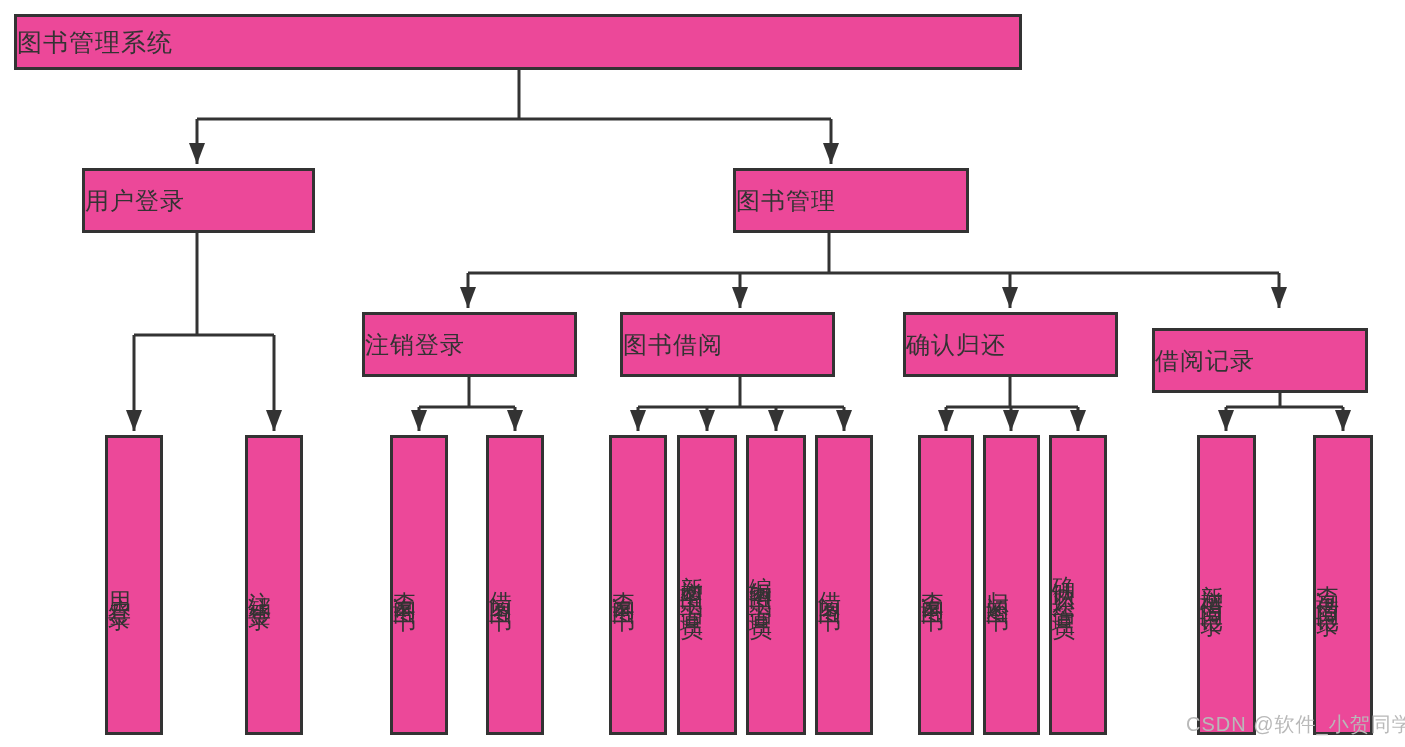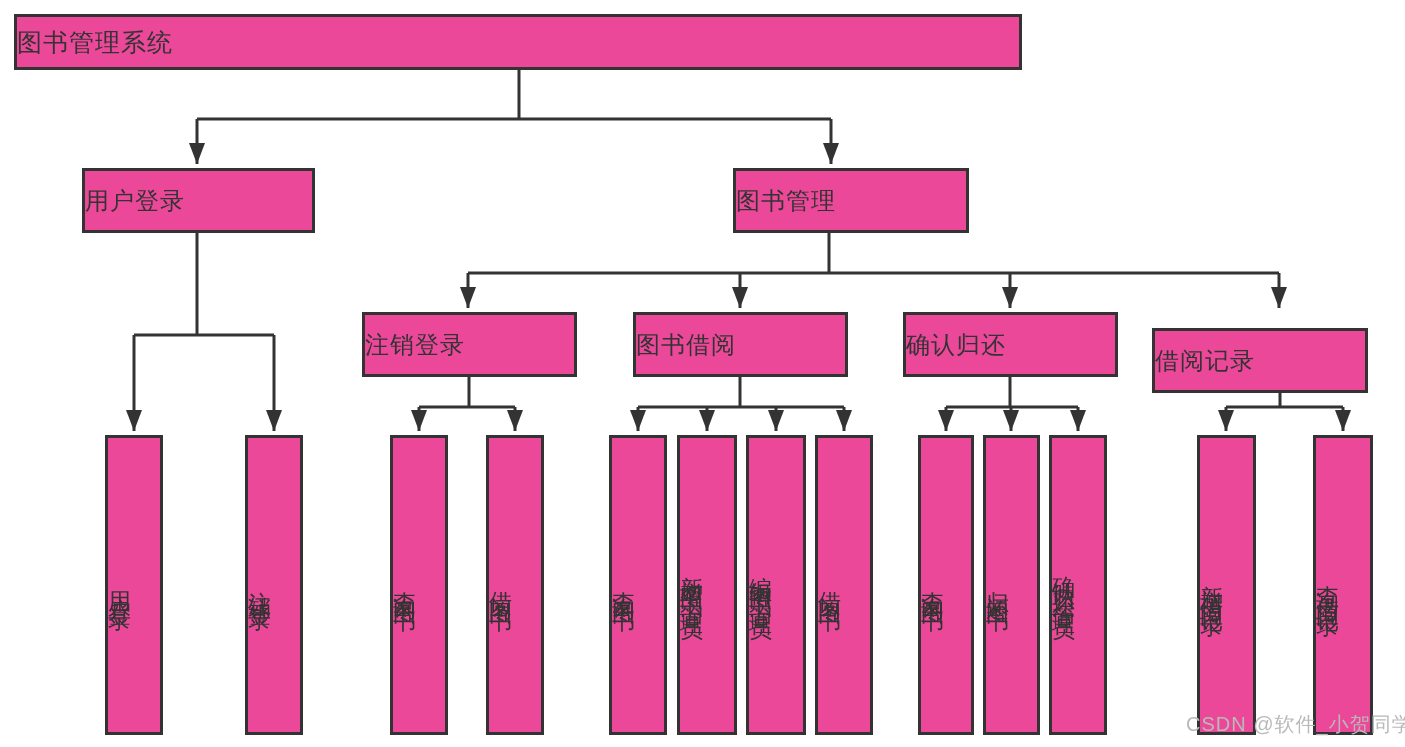--- a/index.html
+++ b/index.html
@@ -122,21 +122,21 @@
   <div class="box h" style="left:82px; top:168px; width:227px; height:59px;">
     <span>用户登录</span>
   </div>
   <div class="box h" style="left:711px; top:168px; width:230px; height:59px;margin-left:22px;">
     <span>图书管理</span>
   </div>
 
   <div class="box h" style="left:362px; top:312px; width:209px; height:59px;">
     <span>注销登录</span>
   </div>
-  <div class="box h" style="left:633px; top:312px; width:209px; height:59px;">
+  <div class="box h" style="left:620px; top:312px; width:209px; height:59px;">
     <span>图书借阅</span>
   </div>
   <div class="box h" style="left:903px; top:312px; width:209px; height:59px;">
     <span>确认归还</span>
   </div>
   <div class="box h" style="left:1152px; top:312px; width:210px; height:59px;margin-top:16px;">
     <span>借阅记录</span>
   </div>
 
   <div class="box v" style="left:105px; top:435px; width:52px; height:294px;">

